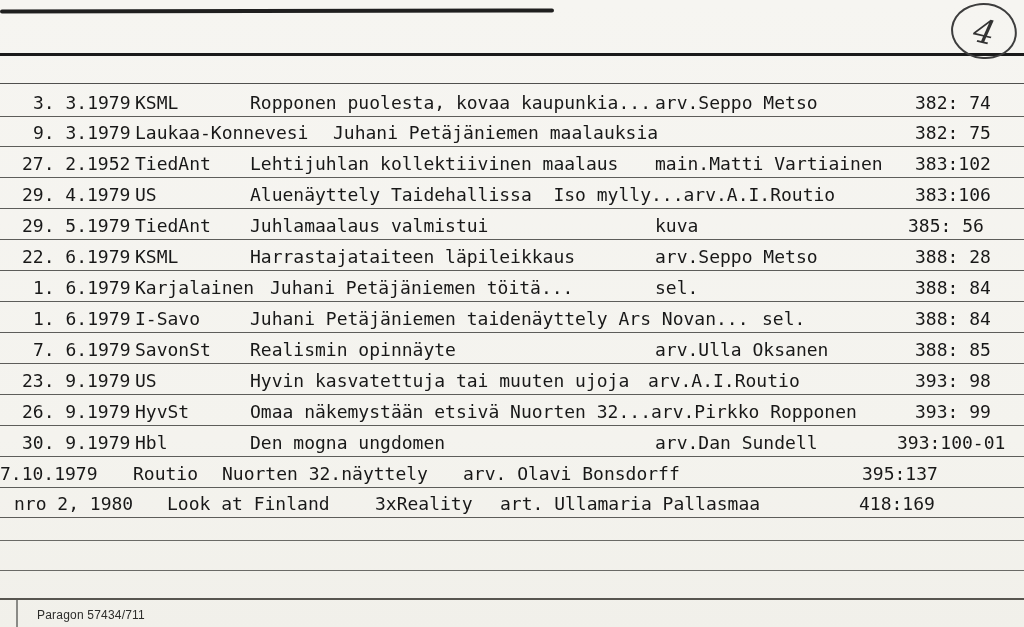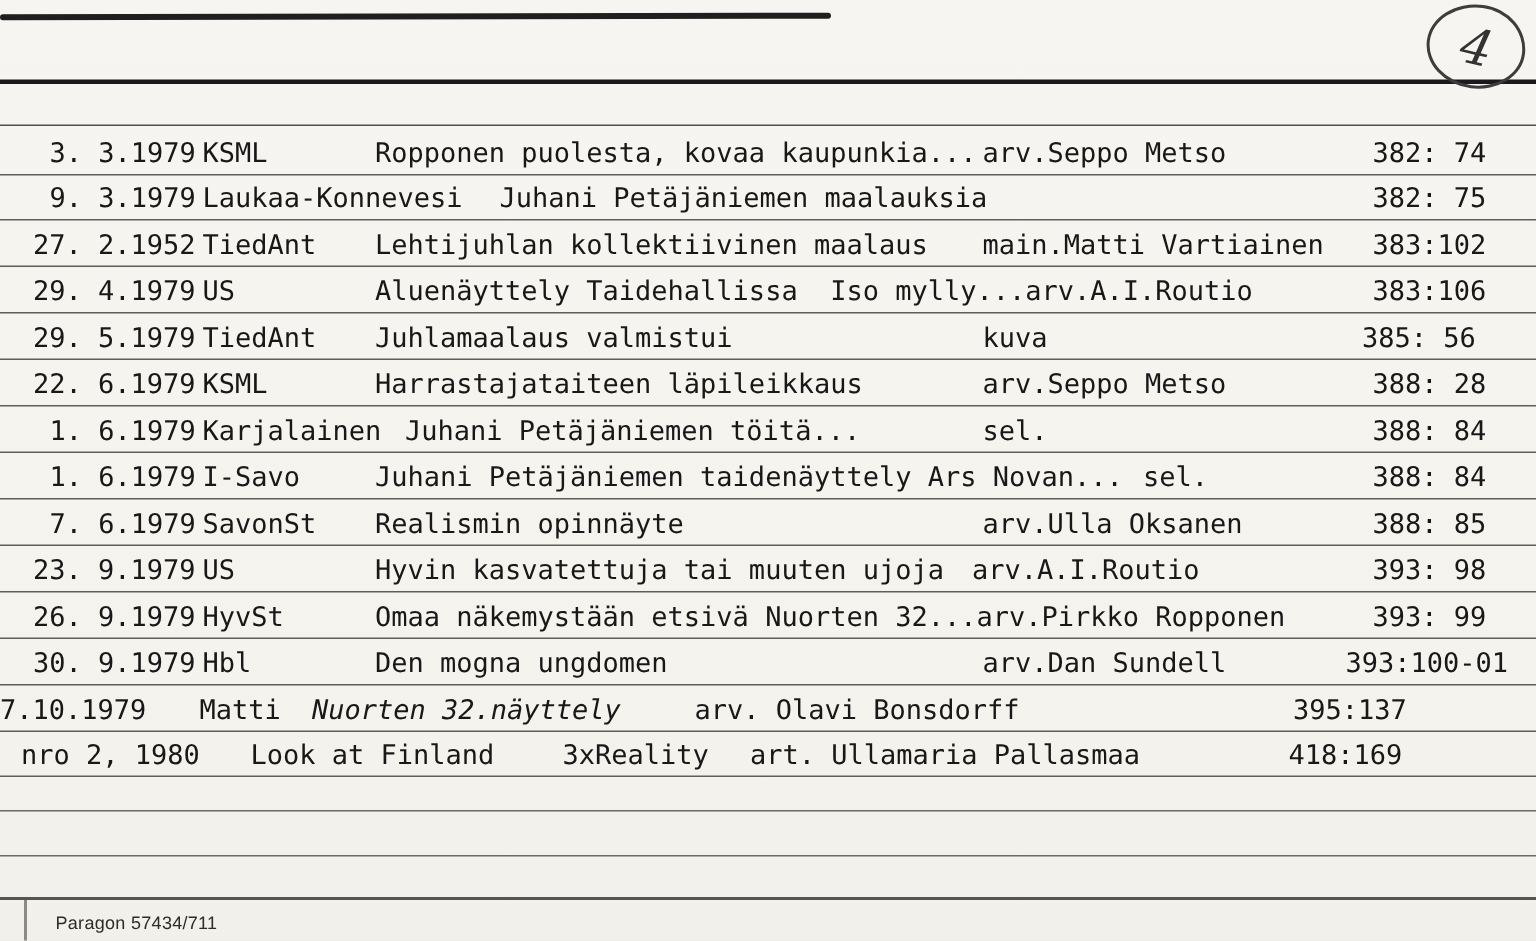--- a/index.html
+++ b/index.html
@@ -146,22 +146,22 @@
       </div>
       <div class="row" style="top: 426px; height: 30px;">
         <span class="seg" style="left: 22px;">30. 9.1979</span>
         <span class="seg" style="left: 135px;">Hbl</span>
         <span class="seg" style="left: 250px;">Den mogna ungdomen</span>
         <span class="seg" style="left: 655px;">arv.Dan Sundell</span>
         <span class="seg" style="left: 897px;">393:100-01</span>
       </div>
       <div class="row" style="top: 457px; height: 30px;">
         <span class="seg" style="left: 0;">7.10.1979</span>
-        <span class="seg" style="left: 133px;">Matti</span>
-        <span class="seg" style="left: 208px; font-style: italic;">Nuorten 32.näyttely</span>
+        <span class="seg" style="left: 133px;">Routio</span>
+        <span class="seg" style="left: 222px;">Nuorten 32.näyttely</span>
         <span class="seg" style="left: 463px;">arv. Olavi Bonsdorff</span>
         <span class="seg" style="left: 862px;">395:137</span>
       </div>
       <div class="row" style="top: 487px; height: 30px;">
         <span class="seg" style="left: 14px;">nro 2, 1980</span>
         <span class="seg" style="left: 167px;">Look at Finland</span>
         <span class="seg" style="left: 363px; margin-left: 12px;">3xReality</span>
         <span class="seg" style="left: 500px;">art. Ullamaria Pallasmaa</span>
         <span class="seg" style="left: 859px;">418:169</span>
       </div>

